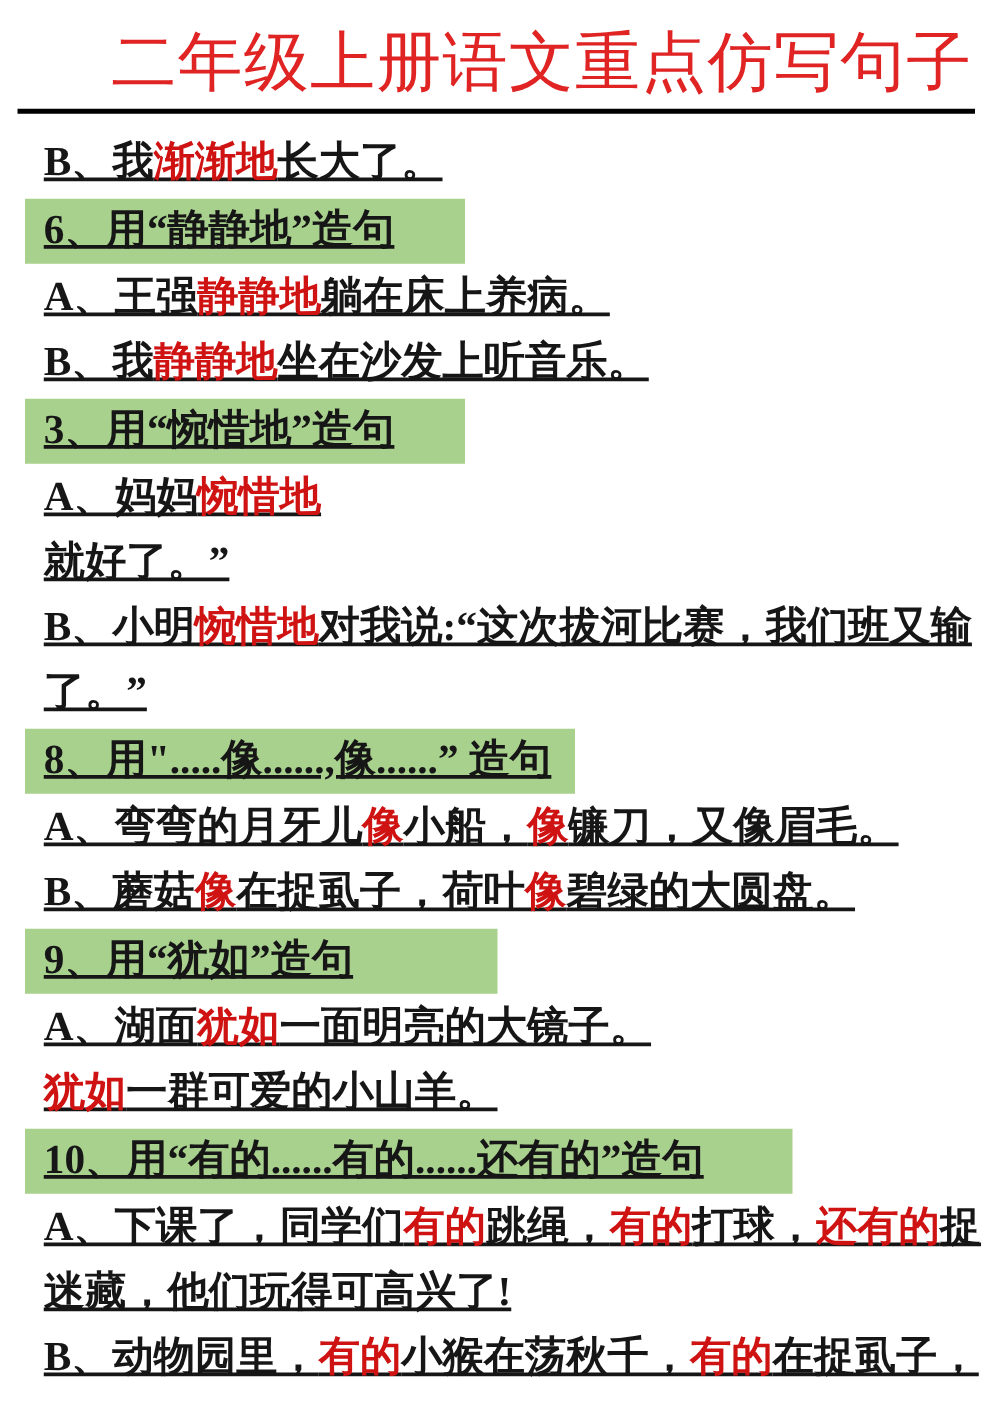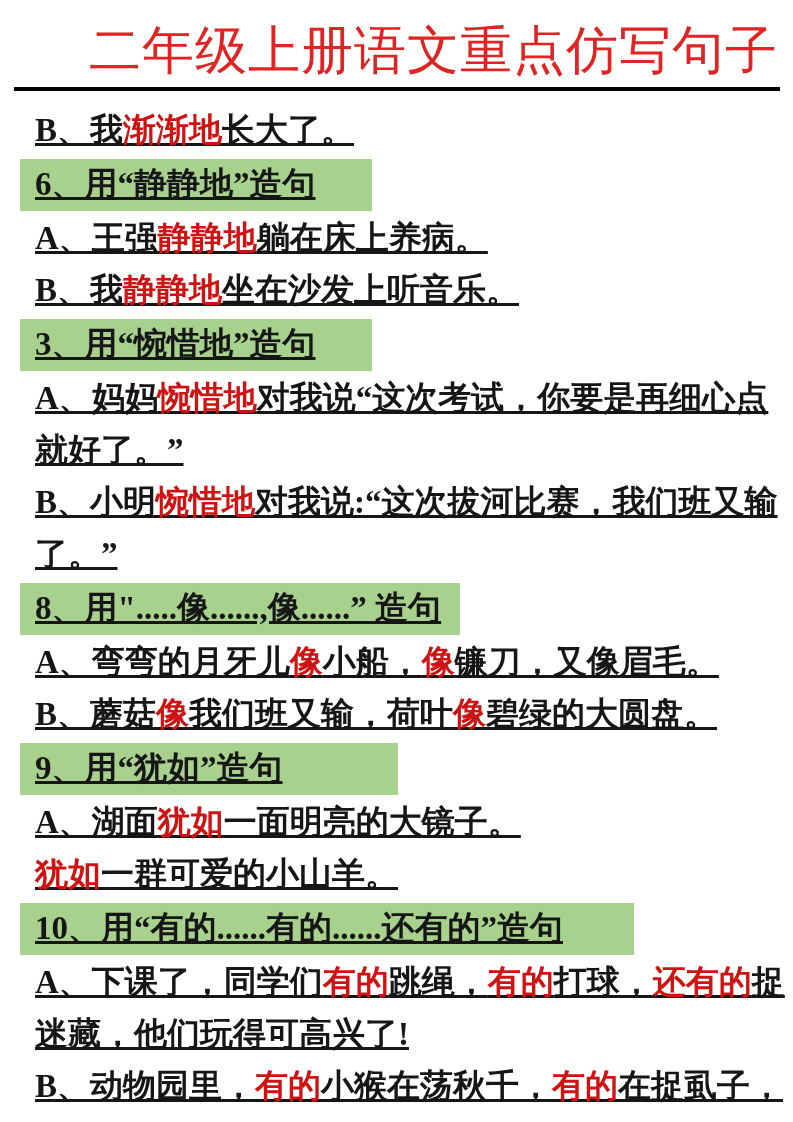--- a/index.html
+++ b/index.html
@@ -85,21 +85,20 @@
         <span class="black">B、我</span>
         <span class="red">静静地</span>
         <span class="black">坐在沙发上听音乐。</span>
       </div>
       <div class="row header" style="width: 352px;">
         <span class="black">3、用“惋惜地”造句</span>
       </div>
       <div class="row sentence">
         <span class="black">A、妈妈</span>
         <span class="red">惋惜地</span>
-        <span class="black">对我说“这次考试，你要是再细心点</span>
       </div>
       <div class="row sentence">
         <span class="black">就好了。”</span>
       </div>
       <div class="row sentence">
         <span class="black">B、小明</span>
         <span class="red">惋惜地</span>
         <span class="black">对我说:“这次拔河比赛，我们班又输</span>
       </div>
       <div class="row sentence">
@@ -111,21 +110,21 @@
       <div class="row sentence">
         <span class="black">A、弯弯的月牙儿</span>
         <span class="red">像</span>
         <span class="black">小船，</span>
         <span class="red">像</span>
         <span class="black">镰刀，又像眉毛。</span>
       </div>
       <div class="row sentence">
         <span class="black">B、蘑菇</span>
         <span class="red">像</span>
-        <span class="black">我们班又输，荷叶</span>
+        <span class="black">在捉虱子，荷叶</span>
         <span class="red">像</span>
         <span class="black">碧绿的大圆盘。</span>
       </div>
       <div class="row header" style="width: 378px;">
         <span class="black">9、用“犹如”造句</span>
       </div>
       <div class="row sentence">
         <span class="black">A、湖面</span>
         <span class="red">犹如</span>
         <span class="black">一面明亮的大镜子。</span>

